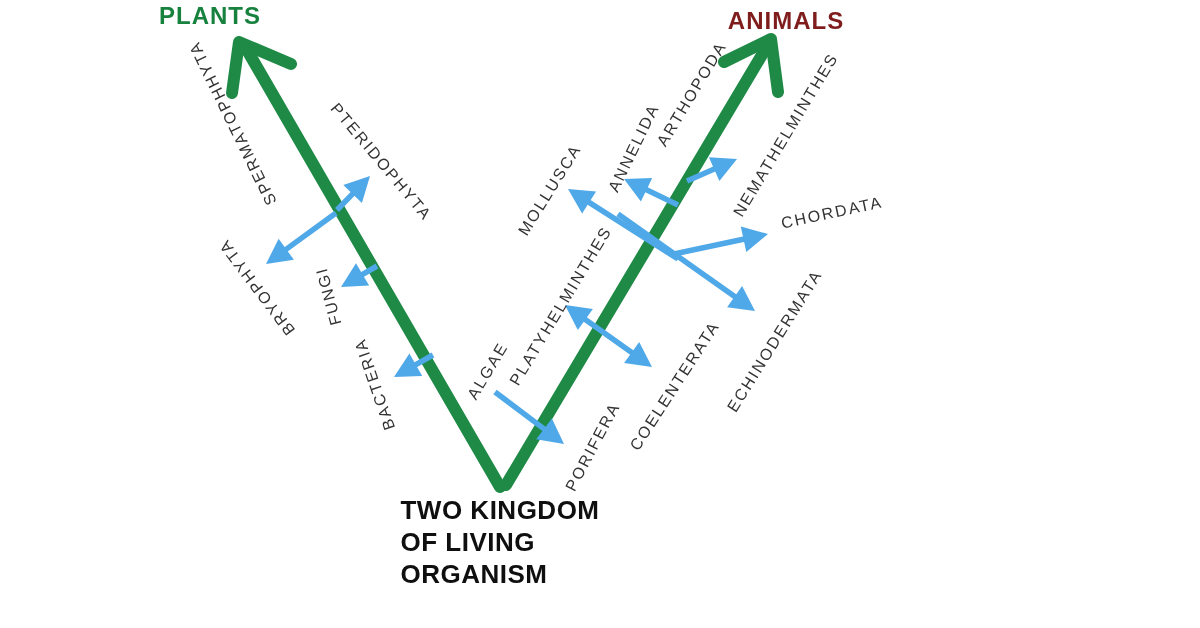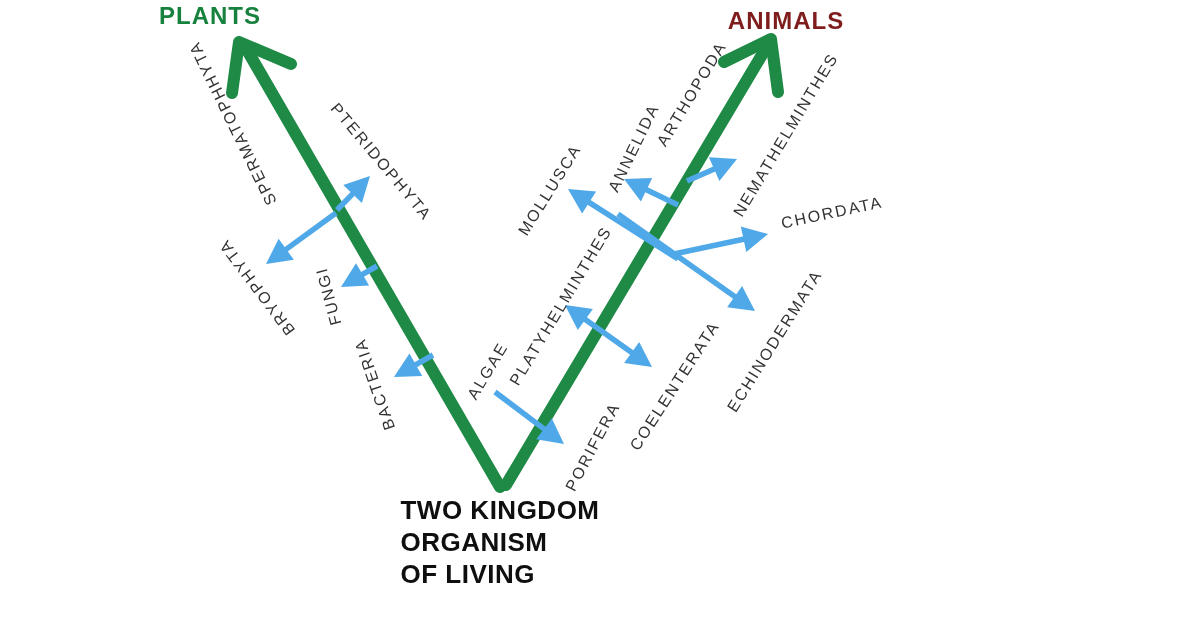--- a/index.html
+++ b/index.html
@@ -100,16 +100,16 @@
       <div class="branch-label" style="left: 692px; top: 94px; --rot: -59deg; color: rgb(51, 51, 51);">ARTHOPODA</div>
       <div class="branch-label" style="left: 786px; top: 135px; --rot: -59deg; color: rgb(51, 51, 51);">NEMATHELMINTHES</div>
       <div class="branch-label" style="left: 832px; top: 213px; --rot: -12deg; color: rgb(51, 51, 51);">CHORDATA</div>
       <div class="branch-label" style="left: 775px; top: 341px; --rot: -58deg; color: rgb(51, 51, 51);">ECHINODERMATA</div>
       <div class="branch-label" style="left: 675px; top: 386px; --rot: -57deg; color: rgb(51, 51, 51);">COELENTERATA</div>
       <div class="branch-label" style="left: 593px; top: 447px; --rot: -62deg; color: rgb(51, 51, 51);">PORIFERA</div>
     </div>
 
   <div class="main-title" style="color: rgb(15, 15, 15);">
     <div>TWO KINGDOM</div>
+    <div>OF LIVING</div>
     <div>ORGANISM</div>
-    <div>OF LIVING</div>
   </div>
 </div>
 
 </body></html>

